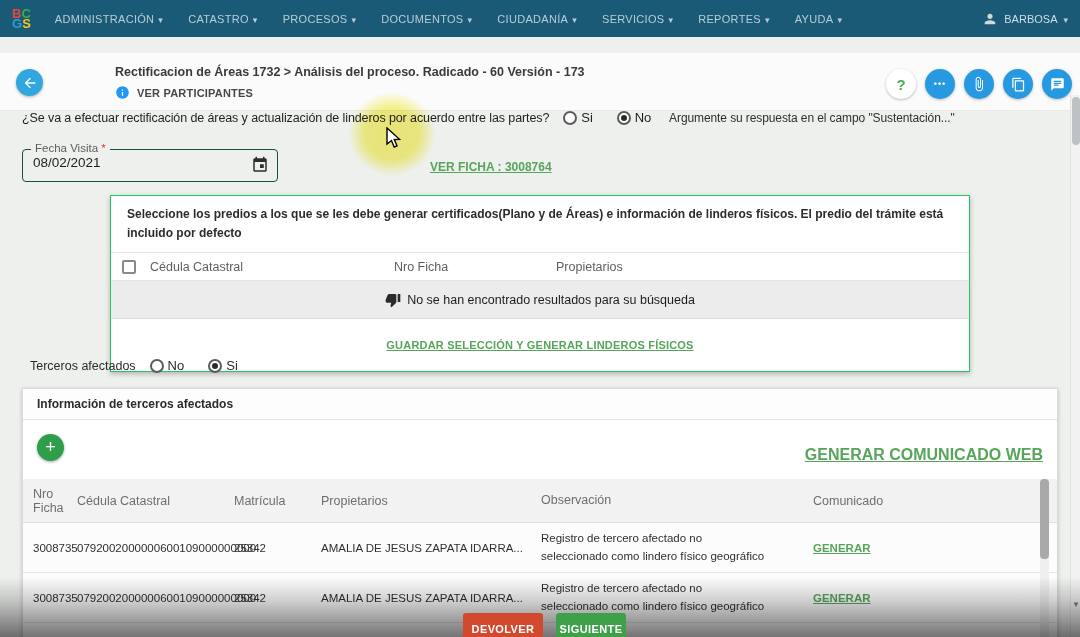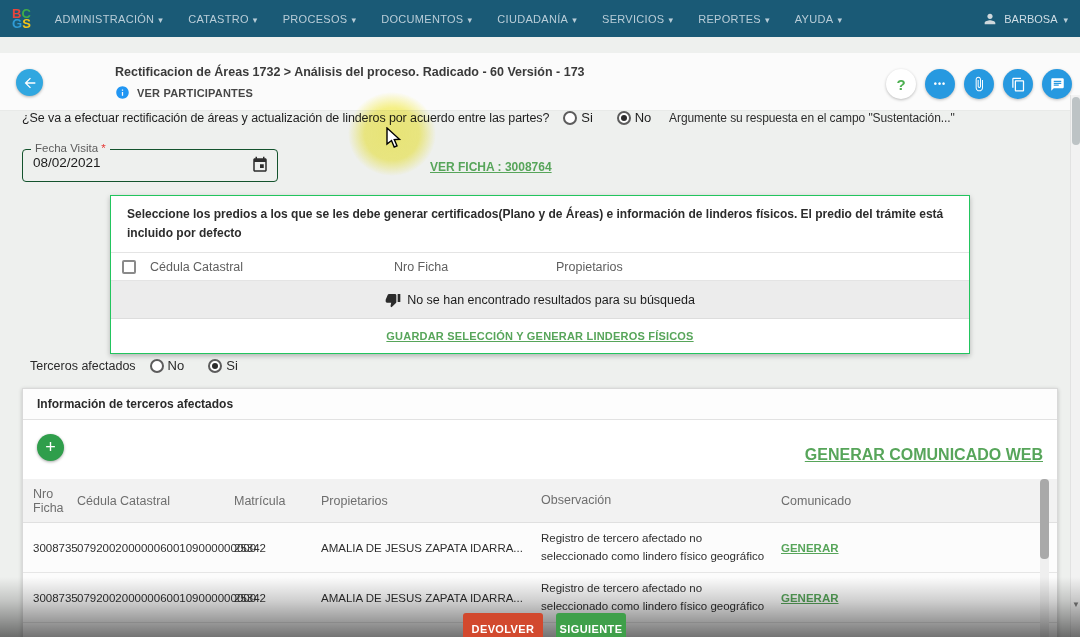--- a/index.html
+++ b/index.html
@@ -48,36 +48,36 @@
   .ver-ficha .link { font-size:12px; }
 
   
   .predios-card { position:absolute; left:110px; top:195px; width:860px; background:#fff; border:1px solid #22c55e; box-shadow:0 2px 5px rgba(0,0,0,.25); }
   .pc-title { padding:9px 16px; font-size:12px; font-weight:bold; color:#2c2c2c; line-height:1.6; border-bottom:1px solid #e4e4e4; }
   .pc-cols { display:flex; align-items:center; height:28px; border-bottom:1px solid #e4e4e4; font-size:12.5px; color:#5f5f5f; }
   .checkbox { width:14px; height:14px; border:2px solid #8a8a8a; border-radius:2px; background:#fff; display:inline-block; margin-left:11px; cursor:pointer; }
   .pc-col1 { margin-left:14px; width:244px; }
   .pc-col2 { width:162px; }
   .pc-empty { height:38px; background:#ececec; display:flex; align-items:center; justify-content:center; gap:6px; font-size:12.5px; color:#1c1c1c; border-bottom:1px solid #dddddd; }
-  .pc-action { height:34px; display:flex; align-items:center; justify-content:center; }
+  .pc-action { height:52px; display:flex; align-items:center; justify-content:center; }
   .pc-action .link { font-size:11px; letter-spacing:.2px; }
 
   
   .terceros-row { position:absolute; left:30px; top:358px; display:flex; align-items:center; gap:14px; font-size:12.5px; color:#2a2a2a; }
 
   
   .info-card { position:absolute; left:22px; top:388px; width:1036px; height:260px; background:#fff; border:1px solid #d9d9d9; box-shadow:0 1px 4px rgba(0,0,0,.2); }
   .ic-header { height:31px; line-height:31px; padding-left:14px; font-size:12px; font-weight:bold; color:#2b2b2b; border-bottom:1px solid #e2e2e2; background:#fdfdfd; }
   .fab { position:absolute; left:14px; top:45px; width:27px; height:27px; border-radius:50%; background:#2f9e4b; border:none; color:#fff; cursor:pointer; box-shadow:0 1px 3px rgba(0,0,0,.35); }
   .fab::after { content:"+"; font-size:18px; line-height:25px; }
   .gen-com { position:absolute; right:14px; top:57px; font-size:16px; }
   .t-header { position:absolute; left:0; top:90px; right:0; height:44px; background:#f2f2f2; display:flex; align-items:center; font-size:12.5px; color:#6e6e6e; border-bottom:1px solid #e0e0e0; }
   .t-row { position:absolute; left:0; right:0; height:50px; background:#fcfcfc; display:flex; align-items:center; font-size:11.5px; color:#2f2f2f; border-bottom:1px solid #e6e6e6; }
   .t-row.r1 { top:134px; } .t-row.r2 { top:184px; }
-  .c1 { padding-left:10px; width:54px; } .c2 { width:157px; } .c3 { width:87px; } .c4 { width:220px; white-space:nowrap; overflow:hidden; } .c5 { width:240px; line-height:1.5; padding-right:14px; } .c6 { width:120px; }
+  .c1 { padding-left:10px; width:54px; } .c2 { width:157px; } .c3 { width:87px; } .c4 { width:220px; white-space:nowrap; overflow:hidden; } .c5 { width:240px; line-height:1.5; padding-right:14px; } .c6 { width:120px;margin-left:32px; }
   .c6 .link { font-size:11.5px; }
 
   
   .inner-scroll { position:absolute; right:8px; top:90px; height:160px; width:9px; background:#efefef; border-radius:4px; }
   .inner-thumb { position:absolute; left:0; top:0; width:9px; height:80px; background:#a9a9a9; border-radius:4px; cursor:pointer; }
 
   
   .page-scroll { position:absolute; right:0; top:95px; bottom:0; width:10px; background:#f2f2f2; border-left:1px solid #e2e2e2; z-index:20; }
   .page-thumb { position:absolute; left:1px; top:2px; width:8px; height:48px; background:#bdc3c5; border-radius:4px; cursor:pointer; }
   .scroll-down { position:absolute; left:0; bottom:28px; width:10px; text-align:center; font-size:8px; color:#7c7c7c; cursor:pointer; }

